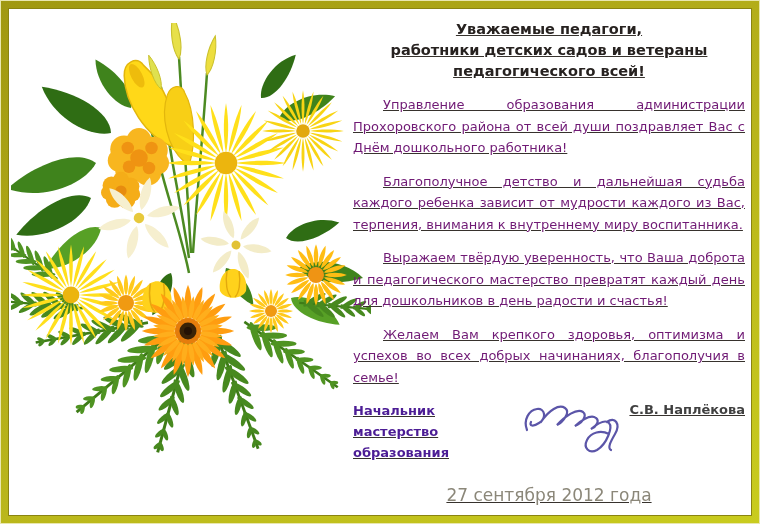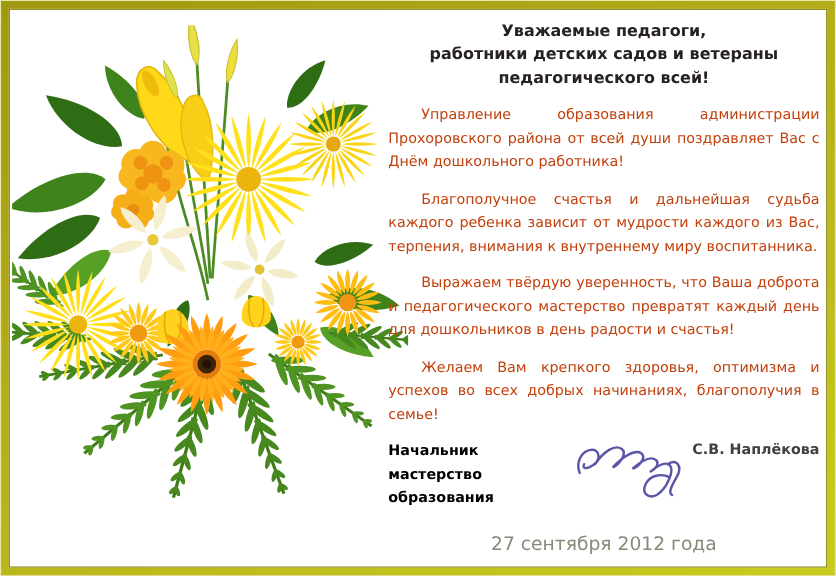--- a/index.html
+++ b/index.html
@@ -10,31 +10,31 @@
     background:linear-gradient(155deg,#a09810 0%,#b3ad1a 40%,#c9cc1e 100%);
     box-shadow:inset 0 0 0 1px #e9e7ae;
   }
   .inner{
     position:relative;width:100%;height:100%;box-sizing:border-box;
     background:#ffffff;border:1px solid #8a8410;overflow:hidden;
   }
 
   .bouquet{position:absolute;left:2px;top:14px;}
 
-  .content{position:absolute;left:344px;top:10px;width:392px;color:#37322d;}
+  .content{position:absolute;left:344px;top:10px;width:392px;color:#37322d;text-decoration:underline;}
 
   .title{margin:0 0 12px 0;text-align:center;font-size:14.5px;font-weight:bold;
          color:#272220;line-height:21px;}
   .title span{display:block;}
 
   .para{margin:0 0 12px 0;font-size:13px;line-height:21.5px;text-align:justify;
-        text-indent:30px;color:#c2410c;}
+        text-indent:30px;color:#701a75;}
 
   .sign-row{display:flex;align-items:flex-start;margin-top:6px;}
-  .sign-left{font-weight:bold;font-size:13px;line-height:21px;color:#000000;}
+  .sign-left{font-weight:bold;font-size:13px;line-height:21px;color:#4c1d95;}
   .sign-left span{display:block;}
   .sign-sig{flex:1;display:flex;justify-content:center;margin-top:-6px;}
   .sign-name{font-weight:bold;font-size:13px;color:#404040;white-space:nowrap;padding-top:2px;}
 
   .date-line{margin-top:22px;text-align:center;font-size:17px;color:#8b8779;}
 </style>
 </head>
 <body>
 
 <div class="frame">
@@ -241,21 +241,21 @@
 
     <div class="content">
 
       <h1 class="title">
         <span>Уважаемые педагоги,</span>
         <span>работники детских садов и ветераны</span>
         <span>педагогического всей!</span>
       </h1>
 
       <p class="para">Управление образования администрации Прохоровского района от всей души поздравляет Вас с Днём дошкольного работника!</p>
-      <p class="para">Благополучное счастья и дальнейшая судьба каждого ребенка зависит от мудрости каждого из Вас, терпения, внимания к внутреннему миру воспитанника.</p>
+      <p class="para">Благополучное детство и дальнейшая судьба каждого ребенка зависит от мудрости каждого из Вас, терпения, внимания к внутреннему миру воспитанника.</p>
       <p class="para">Выражаем твёрдую уверенность, что Ваша доброта и педагогического мастерство превратят каждый день для дошкольников в день радости и счастья!</p>
       <p class="para">Желаем Вам крепкого здоровья, оптимизма и успехов во всех добрых начинаниях, благополучия в семье!</p>
 
       <div class="sign-row">
         <div class="sign-left">
           <span>Начальник</span>
           <span>мастерство образования</span>
         </div>
         <div class="sign-sig">
           <svg width="110" height="62" viewBox="0 0 110 62" xmlns="http://www.w3.org/2000/svg">

